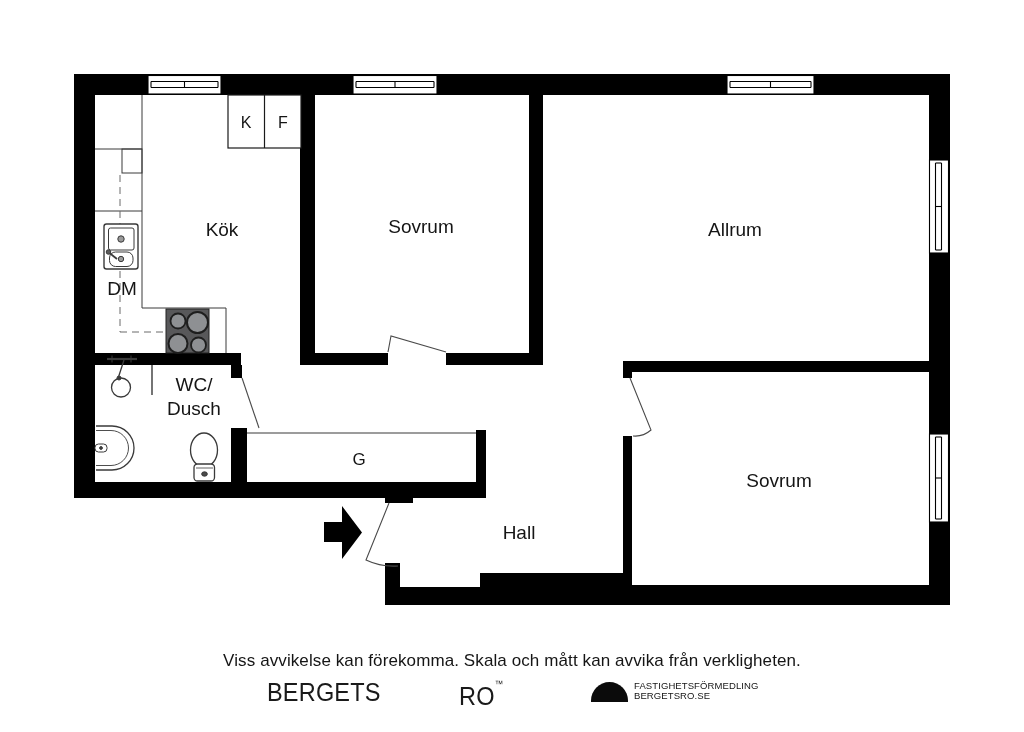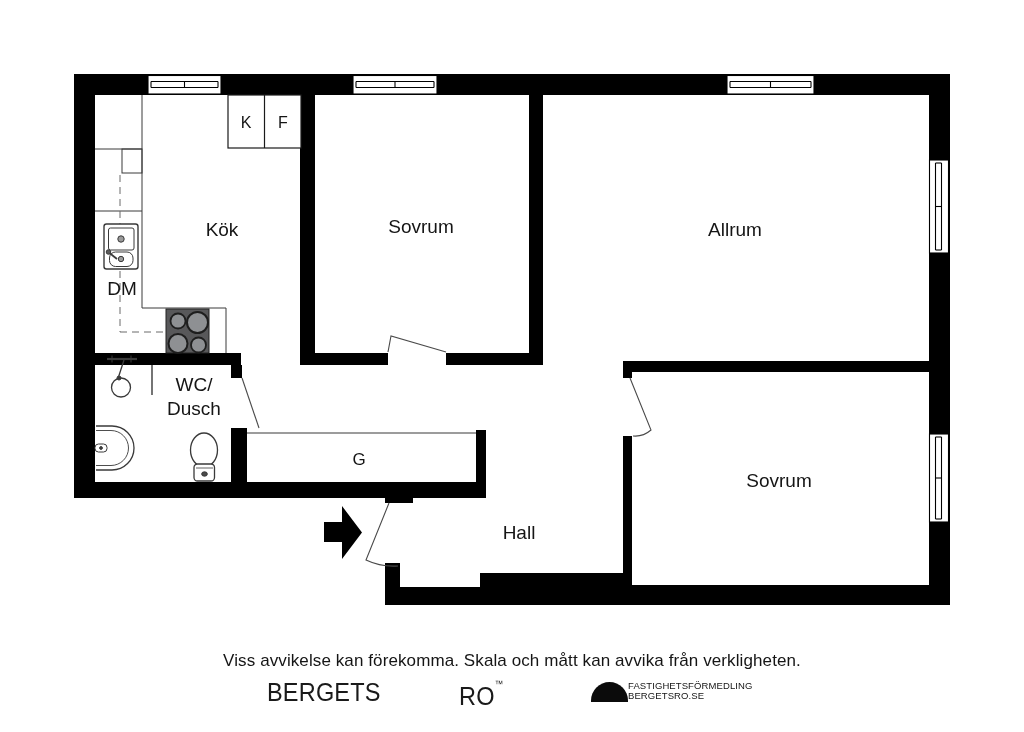--- a/index.html
+++ b/index.html
@@ -11,21 +11,21 @@
        text-align:center;font-size:17px;color:#151515;letter-spacing:0.1px;}
   .brand-word{position:absolute;top:680px;font-size:25px;color:#1a1a1a;
        line-height:1;white-space:nowrap;transform:scaleX(0.94);transform-origin:left top;
        letter-spacing:0.2px;}
   .brand-bergets{left:267px;}
   .brand-ro{left:459px;}
   .brand-tm{font-size:9px;vertical-align:18px;letter-spacing:0;}
   .agency{position:absolute;left:591px;top:682px;display:flex;align-items:flex-start;}
   .agency-dome{width:37px;height:20px;background:#0b0b0b;
        border-radius:18.5px 18.5px 0 0;flex:0 0 auto;}
-  .agency-text{font-size:9.5px;line-height:9.8px;color:#151515;
+  .agency-text{margin-left:6px;font-size:9.5px;line-height:9.8px;color:#151515;
        letter-spacing:0.1px;white-space:nowrap;margin-top:-1px;}
 </style>
 </head>
 <body>
 
 <div class="plan-wrap">
 <svg width="1024" height="732" viewBox="0 0 1024 732" xmlns="http://www.w3.org/2000/svg">
 
   <g fill="#000000">
     <rect x="74" y="74" width="876" height="21"></rect>

